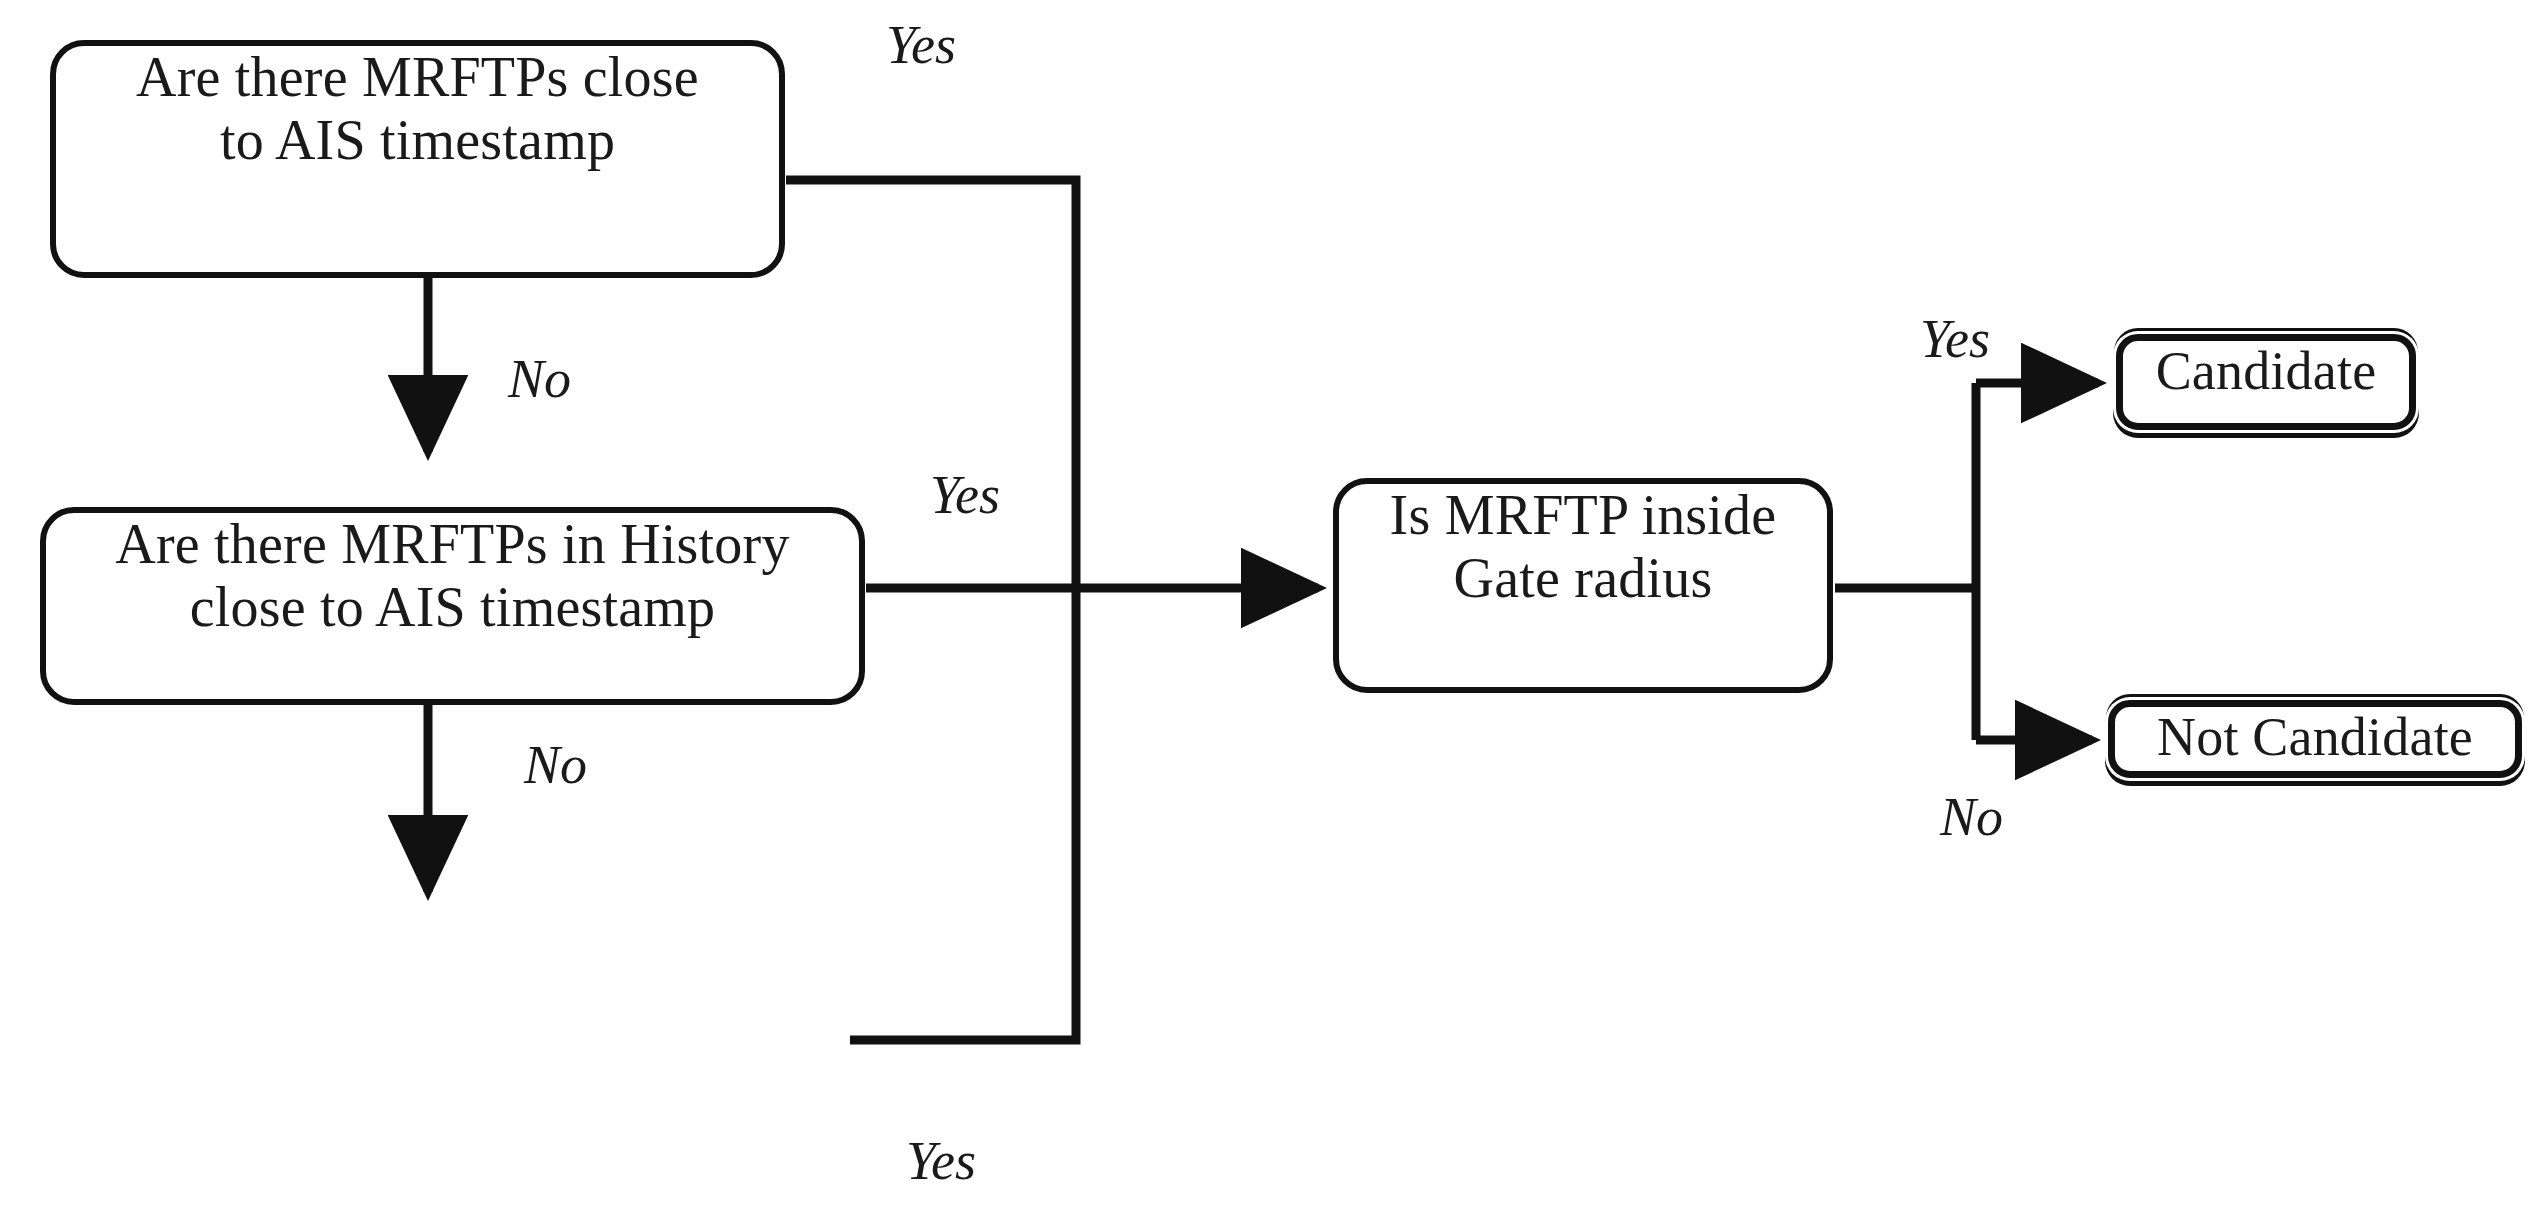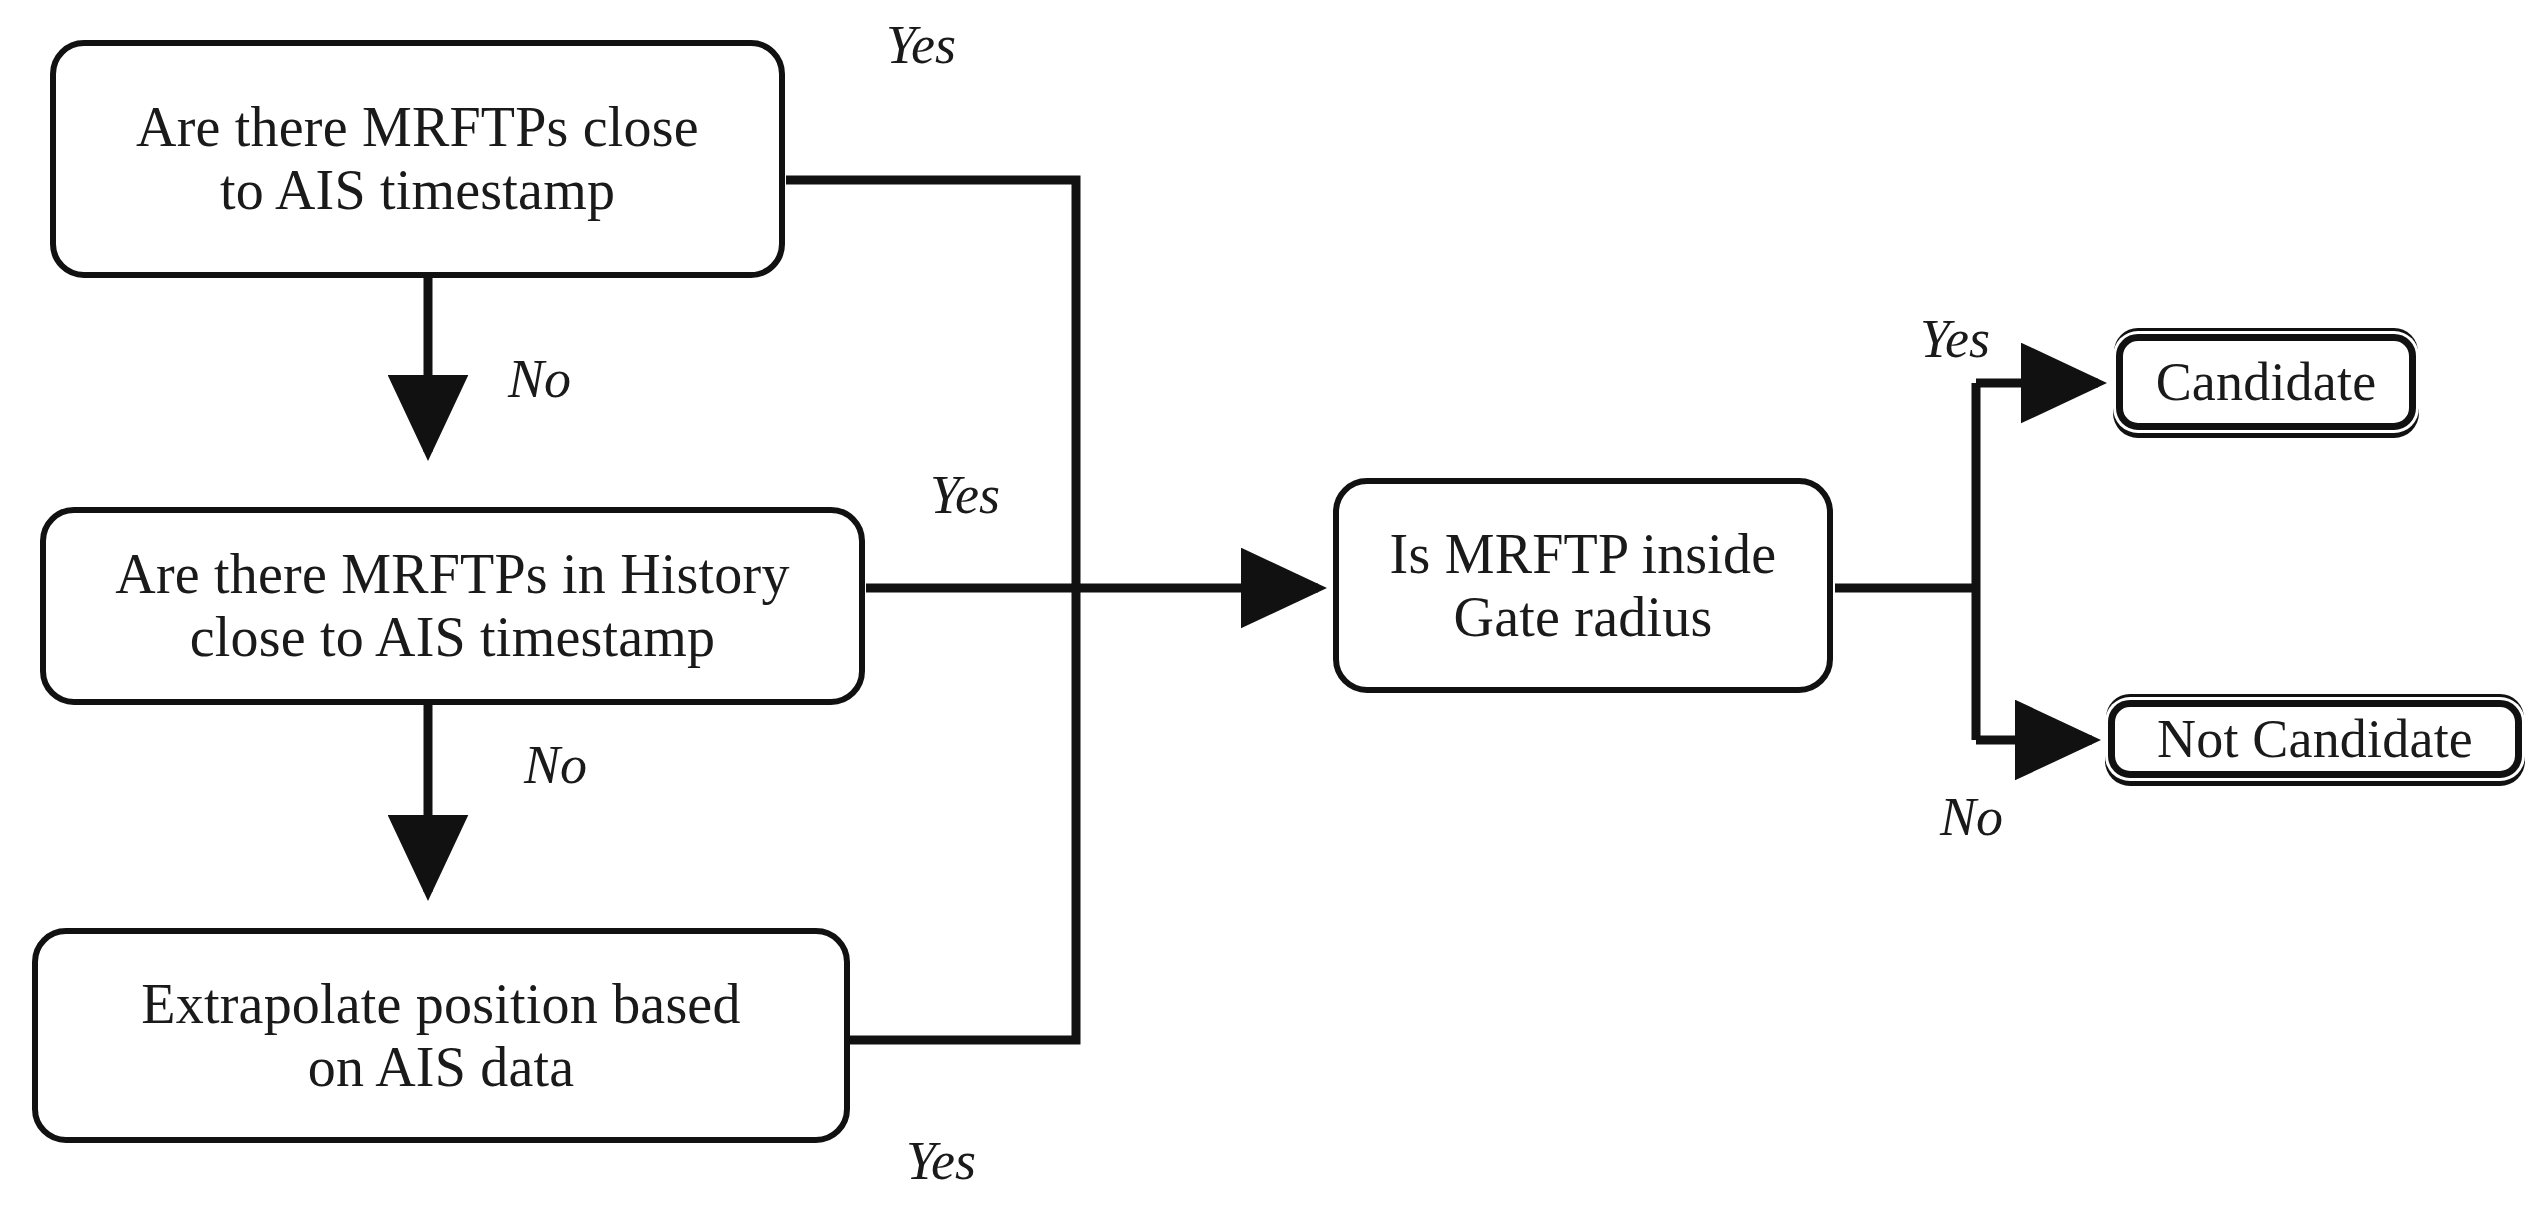--- a/index.html
+++ b/index.html
@@ -26,21 +26,20 @@
     height: 1208px;
     pointer-events: none;
   }
   .node {
     position: absolute;
     box-sizing: border-box;
     background: #ffffff;
     border: 6px solid #111111;
     border-radius: 34px;
     display: flex;
-    align-items: center;
     justify-content: center;
     text-align: center;
     line-height: 1.12;
     color: #1a1a1a;
     letter-spacing: 0.2px;
   }
   .node .txt {
     display: block;
     padding: 0 14px;
     white-space: pre-line;
@@ -114,24 +113,20 @@
   <div class="node proc" style="left:50px; top:40px; width:735px; height:238px;">
     <span class="txt">Are there MRFTPs close
 to AIS timestamp</span>
   </div>
 
   <div class="node proc" style="left:40px; top:490px; width:825px; height:198px;margin-top:17px;">
     <span class="txt">Are there MRFTPs in History
 close to AIS timestamp</span>
   </div>
 
-  <div class="node proc" style="left:32px; top:928px; width:818px; height:215px;">
-    <span class="txt">Extrapolate position based
-on AIS data</span>
-  </div>
 
   <div class="node proc" style="left:1333px; top:478px; width:500px; height:215px;">
     <span class="txt">Is MRFTP inside
 Gate radius</span>
   </div>
 
   <div class="node terminal" style="left:2108px; top:700px; width:414px; height:78px;">
     <span class="txt">Not Candidate</span>
   </div>
 

